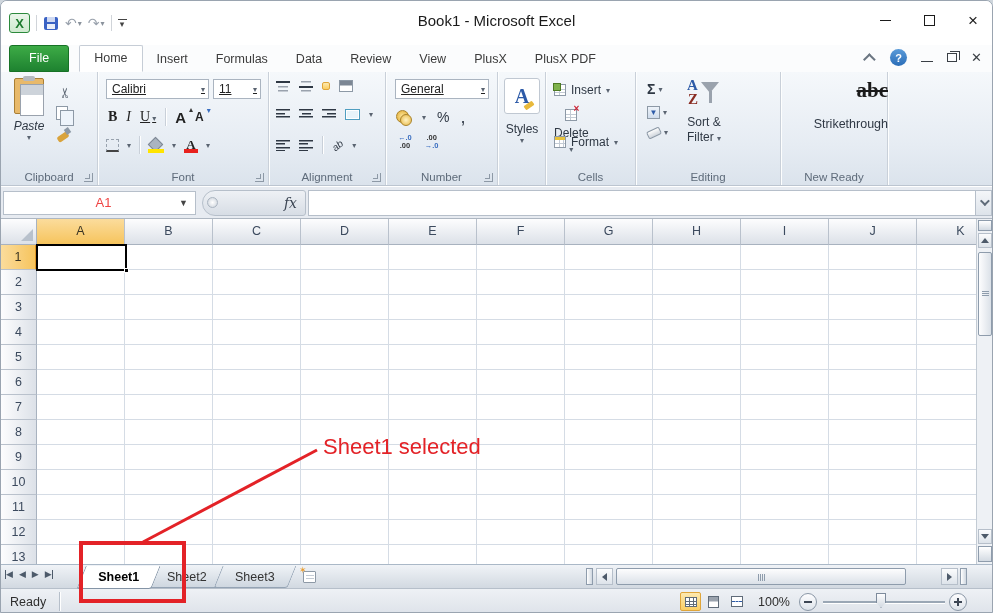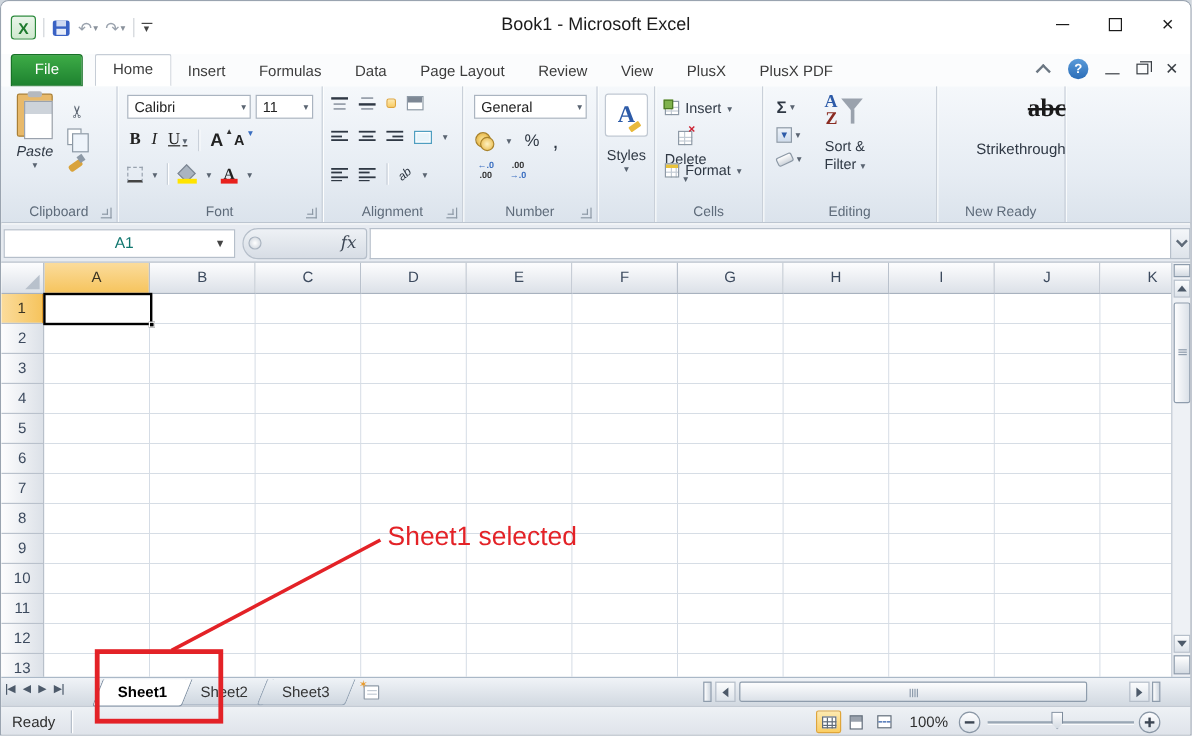--- a/index.html
+++ b/index.html
@@ -48,21 +48,21 @@
   
   #ribbon{position:absolute;left:0;top:71px;width:100%;height:114px;
           background:linear-gradient(#f5f8fb,#e6ecf3 65%,#dbe3ec);border-bottom:1px solid #bcc5d0;}
   .rgroup{position:absolute;top:0;height:113px;border-right:1px solid #c9d0d9;box-shadow:1px 0 0 #fdfefe;}
   .glabel{position:absolute;bottom:2px;left:0;width:100%;text-align:center;font-size:11.5px;color:#5e6b7a;}
   .launcher{position:absolute;bottom:3px;right:4px;width:9px;height:9px;border-right:1px solid #8d99a6;border-bottom:1px solid #8d99a6;}
   .launcher::before{content:"";position:absolute;right:2px;bottom:2px;width:4px;height:4px;border-right:1px solid #8d99a6;border-bottom:1px solid #8d99a6;}
   .caret::after{content:"▾";font-size:8px;color:#5a6471;margin-left:2px;}
   .caret-solo{font-size:8px;color:#5a6471;text-align:center;}
   .combo{background:#fff;border:1px solid #aab4c0;height:20px;display:flex;align-items:center;
-         padding:0 3px 0 5px;font-size:12px;color:#222;}
+         padding:0 3px 0 5px;font-size:12px;color:#222;text-decoration:underline;}
   .combo .cc{margin-left:auto;font-size:8px;color:#5a6471;}
 
   
   #g-clipboard{left:0;width:97px;}
   .paste-big{position:absolute;left:8px;top:6px;width:40px;height:92px;text-align:center;font-style:italic;}
   .clipb{position:relative;width:30px;height:36px;margin:0 auto;background:#e8b96a;border:1px solid #a97f35;border-radius:2px;}
   .clipb::before{content:"";position:absolute;left:8px;top:-3px;width:12px;height:5px;background:#b5b9bf;border-radius:2px;}
   .clipb::after{content:"";position:absolute;left:5px;top:5px;width:22px;height:30px;background:#fff;border:1px solid #9aa2ad;
                 box-shadow:inset 0 3px 0 -1px #cdd3da, inset 0 7px 0 -1px #cdd3da, inset 0 11px 0 -1px #cdd3da;}
   .paste-lbl{margin-top:5px;font-size:12px;color:#2f3844;}
@@ -195,21 +195,21 @@
   #g-newgroup{left:780px;width:107px;}
   .strike-btn{position:absolute;left:0;top:6px;width:107px;text-align:right;}
   .abc{font-family:"Liberation Serif",serif;font-weight:bold;font-size:21px;color:#1a1a1a;text-decoration:line-through;}
   .strike-lbl{margin-top:14px;font-size:12.5px;color:#2f3844;}
 
   
   #formulabar{position:absolute;left:0;top:186px;width:100%;height:32px;background:#e7ebf1;border-bottom:1px solid #aeb7c2;
       display:flex;align-items:center;}
   #namebox{position:relative;margin-left:2px;width:193px;height:24px;background:#fff;border:1px solid #b6bfca;
       display:flex;align-items:center;}
-  #namebox .nb-text{flex:1;text-align:center;font-size:13px;color:#0f766e;margin-left:24px;}
+  #namebox .nb-text{flex:1;text-align:center;font-size:13px;color:#ef4444;margin-left:24px;}
   #namebox .nb-caret{width:16px;font-size:9px;color:#444;}
   .fx-pill{position:relative;margin-left:6px;width:104px;height:26px;background:linear-gradient(#eef1f5,#d7dde5);
       border:1px solid #b6bfca;border-radius:13px 3px 3px 13px;display:flex;align-items:center;}
   .fx-pill .grip{width:11px;height:11px;border-radius:50%;background:radial-gradient(#fff,#c9d0d9);border:1px solid #aab4c0;margin-left:4px;}
   .fx-pill .fx{margin-left:auto;margin-right:8px;font-family:"DejaVu Serif","Liberation Serif",serif;font-style:italic;font-size:14px;color:#3c4654;}
   #formula-input{margin-left:2px;flex:1;height:26px;background:#fff;border:1px solid #b6bfca;border-right:none;}
   #fb-expand{width:17px;height:26px;background:linear-gradient(#f4f6f9,#dde3ea);border:1px solid #b6bfca;
       display:flex;align-items:center;justify-content:center;}
   .chev-dn{width:7px;height:7px;border-right:2px solid #5f6b79;border-bottom:2px solid #5f6b79;transform:rotate(45deg) translateY(-2px);}
 
@@ -349,21 +349,20 @@
     </div>
   </div>
 
   <div id="tabrow">
     <div id="ribbon-tabs">
         <div class="rtab file">File</div>
         <div class="rtab selected">Home</div>
         <div class="rtab">Insert</div>
         <div class="rtab">Formulas</div>
         <div class="rtab">Data</div>
-        <div class="rtab">Page Layout</div>
         <div class="rtab">Review</div>
         <div class="rtab">View</div>
         <div class="rtab">PlusX</div>
         <div class="rtab">PlusX PDF</div>
       </div>
     <div id="tabrow-right">
       <span class="chev-up"></span>
       <span class="help-btn">?</span>
       <span class="wb-min"></span>
       <span class="wb-restore"></span>

